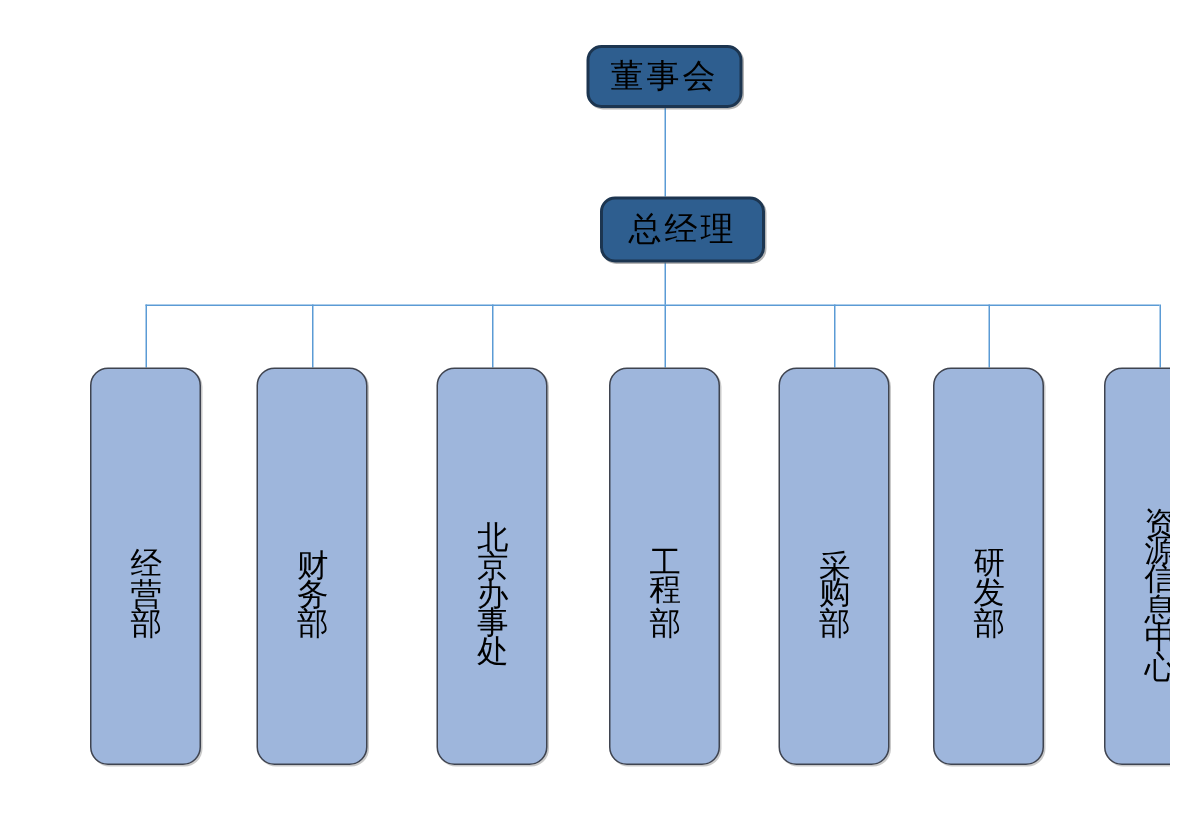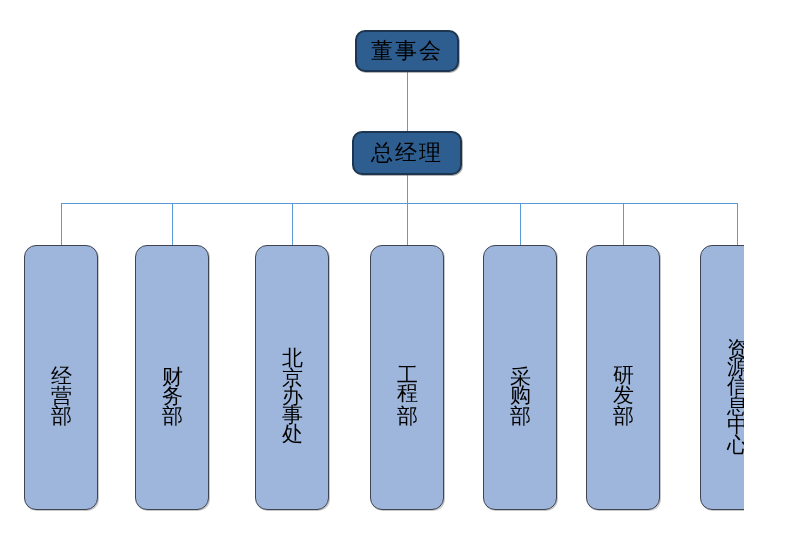--- a/index.html
+++ b/index.html
@@ -5,22 +5,23 @@
   html, body {
     margin: 0;
     padding: 0;
     background: #ffffff;
   }
   .canvas {
     position: relative;
     width: 744px;
     height: 549px;
     background: #ffffff;
-    font-family: Liberation Serif, serif;
+    font-family: Liberation Sans, sans-serif;
     overflow: hidden;
+    margin-left: 36px;
   }
 
   
   .exec-node {
     position: absolute;
     background: #2e5e8f;
     border: 2px solid #1c3550;
     border-radius: 10px;
     display: flex;
     align-items: center;
@@ -29,21 +30,21 @@
     box-shadow: 1px 1px 0 rgba(90,90,90,0.45);
     cursor: default;
   }
   .exec-label {
     color: #000000;
     font-size: 22px;
     letter-spacing: 2px;
     white-space: nowrap;
   }
   .node-board   { left: 355px; top: 30px;  width: 104px; height: 42px; }
-  .node-manager { left: 352px; top: 131px; width: 110px; height: 44px; }
+  .node-manager { left: 364px; top: 131px; width: 110px; height: 44px; }
 
   
   .dept-node {
     position: absolute;
     top: 245px;
     width: 74px;
     height: 265px;
     background: #9eb6dc;
     border: 1.5px solid #3f4450;
     border-radius: 12px;

